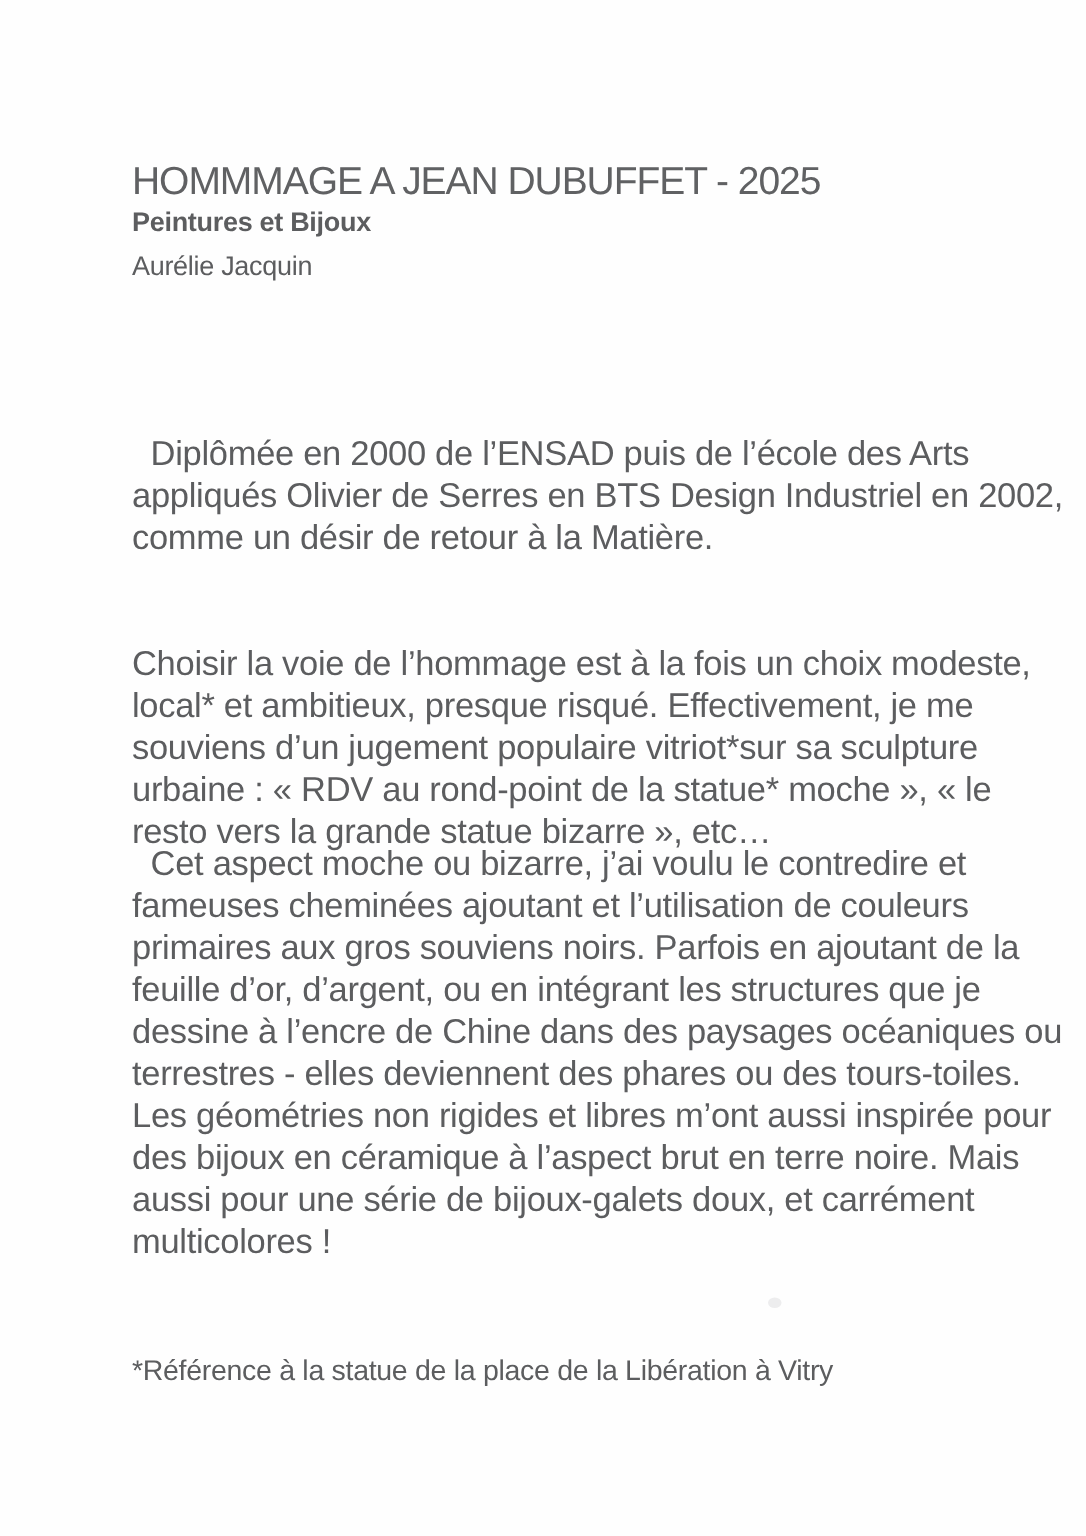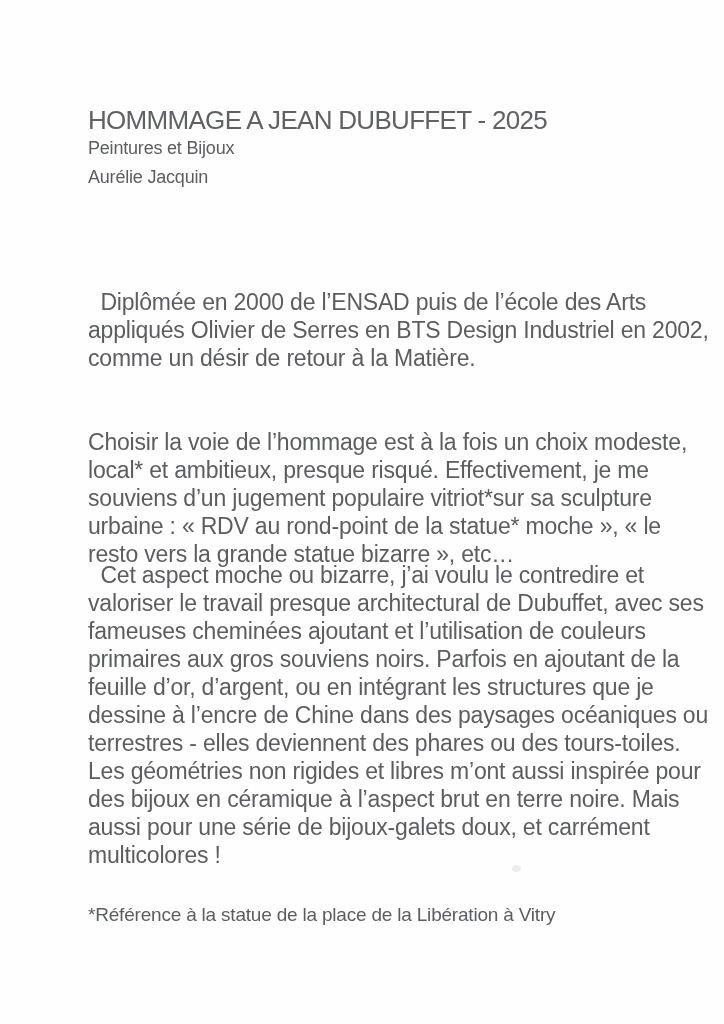--- a/index.html
+++ b/index.html
@@ -26,20 +26,21 @@
     color: #606163;
     white-space: pre-wrap;
   }
   .doc-subtitle {
     left: 88px;
     top: 134px;
     font-size: 18px;
     line-height: 29px;
     letter-spacing: -0.2px;
     white-space: pre-wrap;
+    font-weight: bold;
   }
   .doc-author {
     left: 88px;
     top: 163px;
     font-size: 18px;
     line-height: 29px;
     letter-spacing: -0.2px;
     white-space: pre-wrap;
   }
   .para {
@@ -89,21 +90,20 @@
   <div class="abs para para-2">
       <div class="line">Choisir la voie de l’hommage est à la fois un choix modeste,</div>
       <div class="line">local* et ambitieux, presque risqué. Effectivement, je me</div>
       <div class="line">souviens d’un jugement populaire vitriot*sur sa sculpture</div>
       <div class="line">urbaine : « RDV au rond-point de la statue* moche », « le</div>
       <div class="line">resto vers la grande statue bizarre », etc…</div>
     </div>
 
   <div class="abs para para-3">
       <div class="line">  Cet aspect moche ou bizarre, j’ai voulu le contredire et</div>
-      <div class="line">valoriser le travail presque architectural de Dubuffet, avec ses</div>
       <div class="line">fameuses cheminées ajoutant et l’utilisation de couleurs</div>
       <div class="line">primaires aux gros souviens noirs. Parfois en ajoutant de la</div>
       <div class="line">feuille d’or, d’argent, ou en intégrant les structures que je</div>
       <div class="line">dessine à l’encre de Chine dans des paysages océaniques ou</div>
       <div class="line">terrestres - elles deviennent des phares ou des tours-toiles.</div>
       <div class="line">Les géométries non rigides et libres m’ont aussi inspirée pour</div>
       <div class="line">des bijoux en céramique à l’aspect brut en terre noire. Mais</div>
       <div class="line">aussi pour une série de bijoux-galets doux, et carrément</div>
       <div class="line">multicolores !</div>
     </div>

